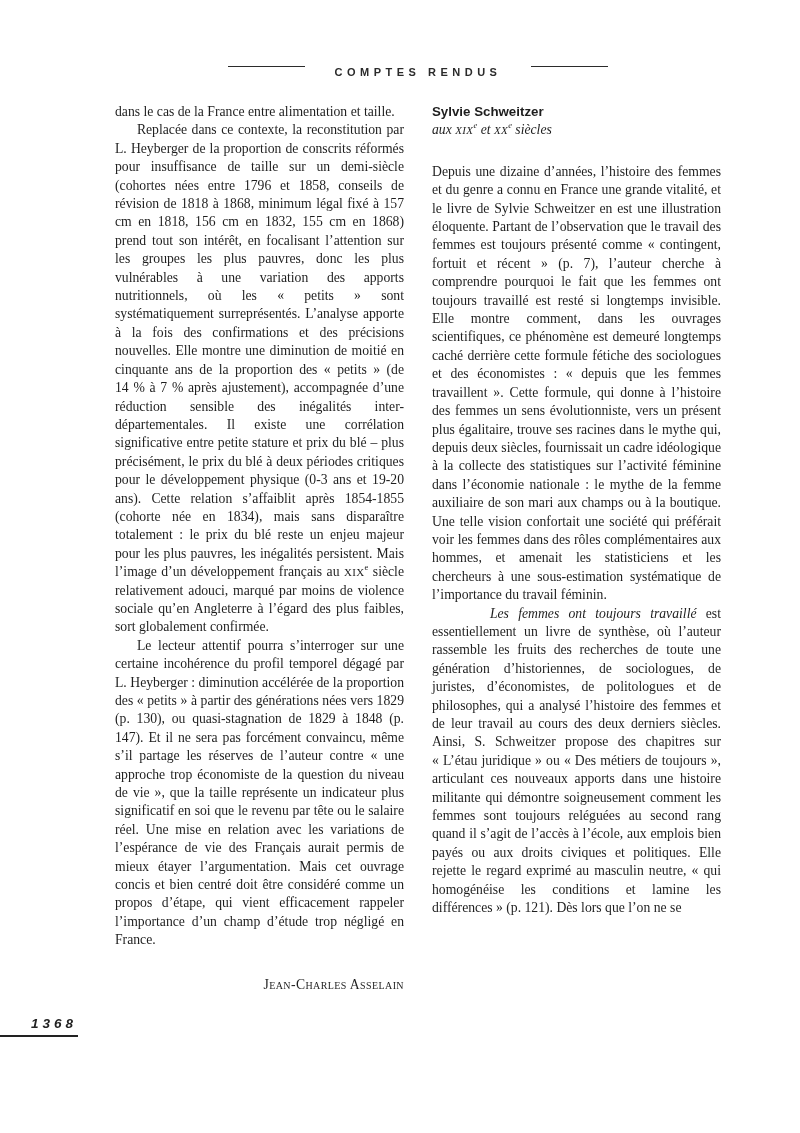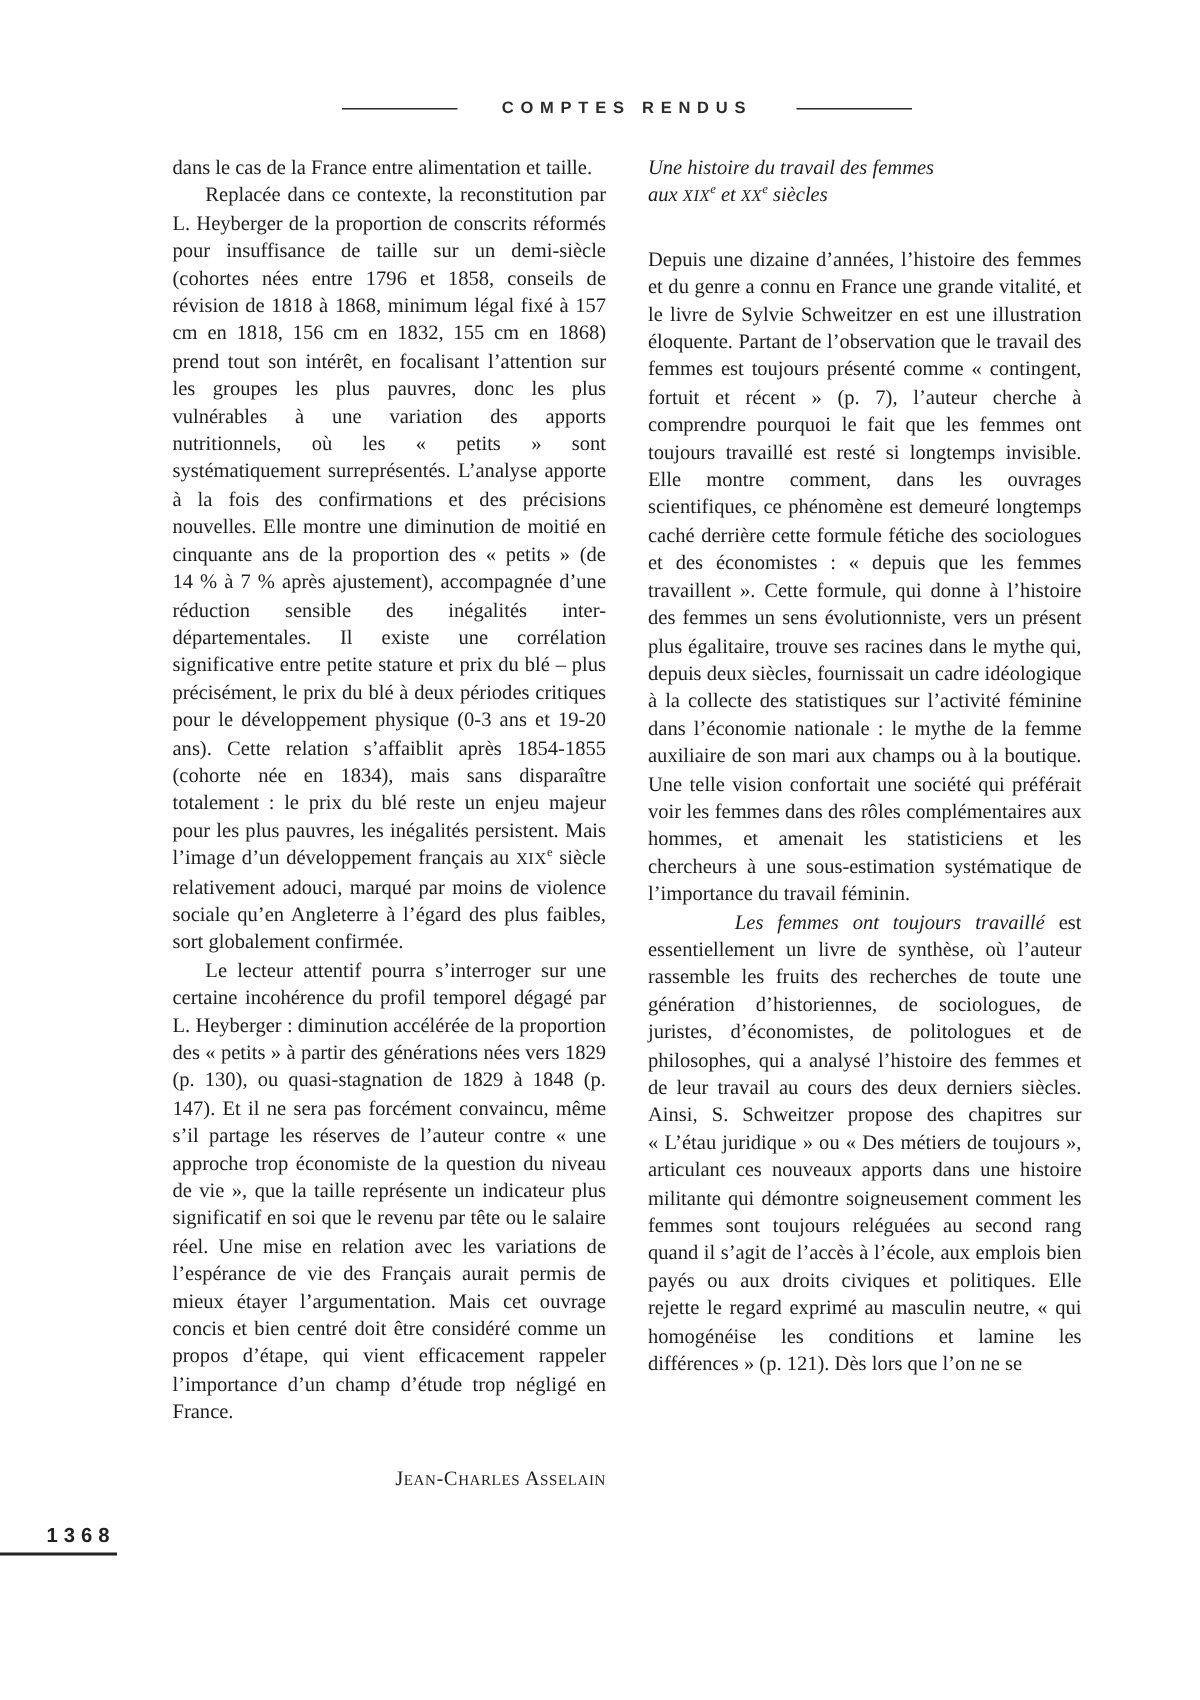--- a/index.html
+++ b/index.html
@@ -13,21 +13,20 @@
     overflow: hidden;
   }
 
   
   .running-head {
     position: absolute;
     top: 66px;
     left: 115px;
     width: 606px;
     display: flex;
-    align-items: center;
     justify-content: center;
   }
   .head-rule { width: 77px; height: 1px; background: #2b2b2b; }
   .head-title {
     font-family: "Liberation Sans", "DejaVu Sans", sans-serif;
     font-size: 11px;
     font-weight: 700;
     letter-spacing: 4.5px;
     color: #2b2b2b;
     margin: 0 30px;
@@ -82,20 +81,21 @@
   .folio { position: absolute; left: 0; top: 1016px; width: 78px; }
   .folio-number {
     font-family: "Liberation Sans", "DejaVu Sans", sans-serif;
     font-weight: 700;
     font-size: 13.5px;
     letter-spacing: 4px;
     color: #222222;
     text-align: right;
     padding-right: 1px;
     white-space: nowrap;
+    font-style: italic;
   }
   .folio-rule { margin-top: 4px; width: 78px; height: 1.5px; background: #222222; }
 </style>
 </head>
 <body>
 
 <div class="page">
 
   <header class="running-head">
     <span class="head-rule"></span>
@@ -107,21 +107,21 @@
 
     <section class="col">
       <p class="noindent">dans le cas de la France entre alimentation et taille.</p>
       <p><span>Replacée dans ce contexte, la reconstitution par L. Heyberger de la proportion de conscrits réformés pour insuffisance de taille sur un demi-siècle (cohortes nées entre 1796 et 1858, conseils de révision de 1818 à 1868, minimum légal fixé à 157 cm en 1818, 156 cm en 1832, 155 cm en 1868) prend tout son intérêt, en focalisant l’attention sur les groupes les plus pauvres, donc les plus vulnérables à une variation des apports nutritionnels, où les «&nbsp;petits&nbsp;» sont systématiquement surreprésentés. L’analyse apporte à la fois des confirmations et des précisions nouvelles. Elle montre une diminution de moitié en cinquante ans de la proportion des «&nbsp;petits&nbsp;» (de 14&nbsp;% à 7&nbsp;% après ajustement), accompagnée d’une réduction sensible des inégalités inter-départementales. Il existe une corrélation significative entre petite stature et prix du blé – plus précisément, le prix du blé à deux périodes critiques pour le développement physique (0-3 ans et 19-20 ans). Cette relation s’affaiblit après 1854-1855 (cohorte née en 1834), mais sans disparaître totalement&nbsp;: le prix du blé reste un enjeu majeur pour les plus pauvres, les inégalités persistent. Mais l’image d’un développement français au </span><span class="sc">XIX</span><sup class="ord">e</sup><span> siècle relativement adouci, marqué par moins de violence sociale qu’en Angleterre à l’égard des plus faibles, sort globalement confirmée.</span></p>
       <p>Le lecteur attentif pourra s’interroger sur une certaine incohérence du profil temporel dégagé par L. Heyberger&nbsp;: diminution accélérée de la proportion des «&nbsp;petits&nbsp;» à partir des générations nées vers 1829 (p. 130), ou quasi-stagnation de 1829 à 1848 (p. 147). Et il ne sera pas forcément convaincu, même s’il partage les réserves de l’auteur contre «&nbsp;une approche trop économiste de la question du niveau de vie&nbsp;», que la taille représente un indicateur plus significatif en soi que le revenu par tête ou le salaire réel. Une mise en relation avec les variations de l’espérance de vie des Français aurait permis de mieux étayer l’argumentation. Mais cet ouvrage concis et bien centré doit être considéré comme un propos d’étape, qui vient efficacement rappeler l’importance d’un champ d’étude trop négligé en France.</p>
       <p class="signature">Jean-Charles Asselain</p>
     </section>
 
     <section class="col">
       <div class="review-header">
-        <div class="book-title">Une histoire du travail des femmes</div>
+        <div class="book-author">Sylvie Schweitzer</div>
         <div class="book-title"><span>aux </span><span class="sc">XIX</span><sup class="ord">e</sup><span> et </span><span class="sc">XX</span><sup class="ord">e</sup><span> siècles</span></div>
       </div>
       <p class="noindent">Depuis une dizaine d’années, l’histoire des femmes et du genre a connu en France une grande vitalité, et le livre de Sylvie Schweitzer en est une illustration éloquente. Partant de l’observation que le travail des femmes est toujours présenté comme «&nbsp;contingent, fortuit et récent&nbsp;» (p. 7), l’auteur cherche à comprendre pourquoi le fait que les femmes ont toujours travaillé est resté si longtemps invisible. Elle montre comment, dans les ouvrages scientifiques, ce phénomène est demeuré longtemps caché derrière cette formule fétiche des sociologues et des économistes&nbsp;: «&nbsp;depuis que les femmes travaillent&nbsp;». Cette formule, qui donne à l’histoire des femmes un sens évolutionniste, vers un présent plus égalitaire, trouve ses racines dans le mythe qui, depuis deux siècles, fournissait un cadre idéologique à la collecte des statistiques sur l’activité féminine dans l’économie nationale&nbsp;: le mythe de la femme auxiliaire de son mari aux champs ou à la boutique. Une telle vision confortait une société qui préférait voir les femmes dans des rôles complémentaires aux hommes, et amenait les statisticiens et les chercheurs à une sous-estimation systématique de l’importance du travail féminin.</p>
       <p><span class="italic">Les femmes ont toujours travaillé</span><span> est essentiellement un livre de synthèse, où l’auteur rassemble les fruits des recherches de toute une génération d’historiennes, de sociologues, de juristes, d’économistes, de politologues et de philosophes, qui a analysé l’histoire des femmes et de leur travail au cours des deux derniers siècles. Ainsi, S. Schweitzer propose des chapitres sur «&nbsp;L’étau juridique&nbsp;» ou «&nbsp;Des métiers de toujours&nbsp;», articulant ces nouveaux apports dans une histoire militante qui démontre soigneusement comment les femmes sont toujours reléguées au second rang quand il s’agit de l’accès à l’école, aux emplois bien payés ou aux droits civiques et politiques. Elle rejette le regard exprimé au masculin neutre, «&nbsp;qui homogénéise les conditions et lamine les différences&nbsp;» (p. 121). Dès lors que l’on ne se</span></p>
     </section>
 
   </main>
 
   <div class="folio">
     <div class="folio-number">1368</div>

